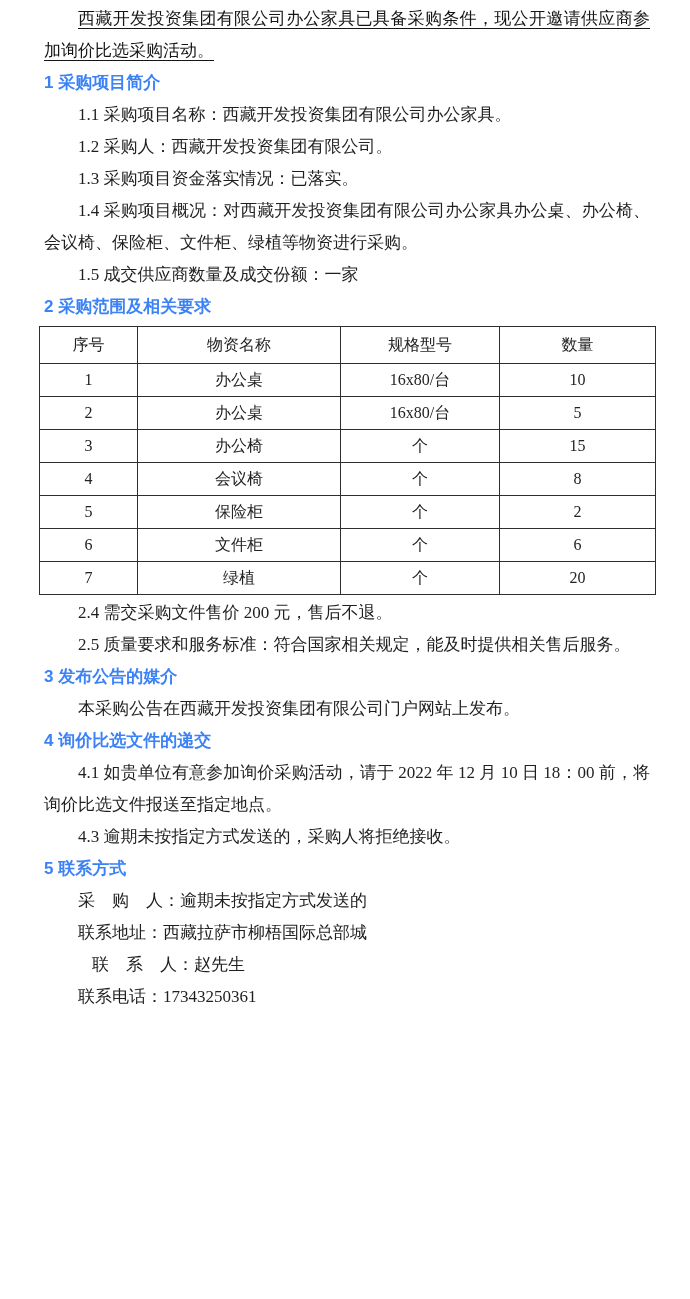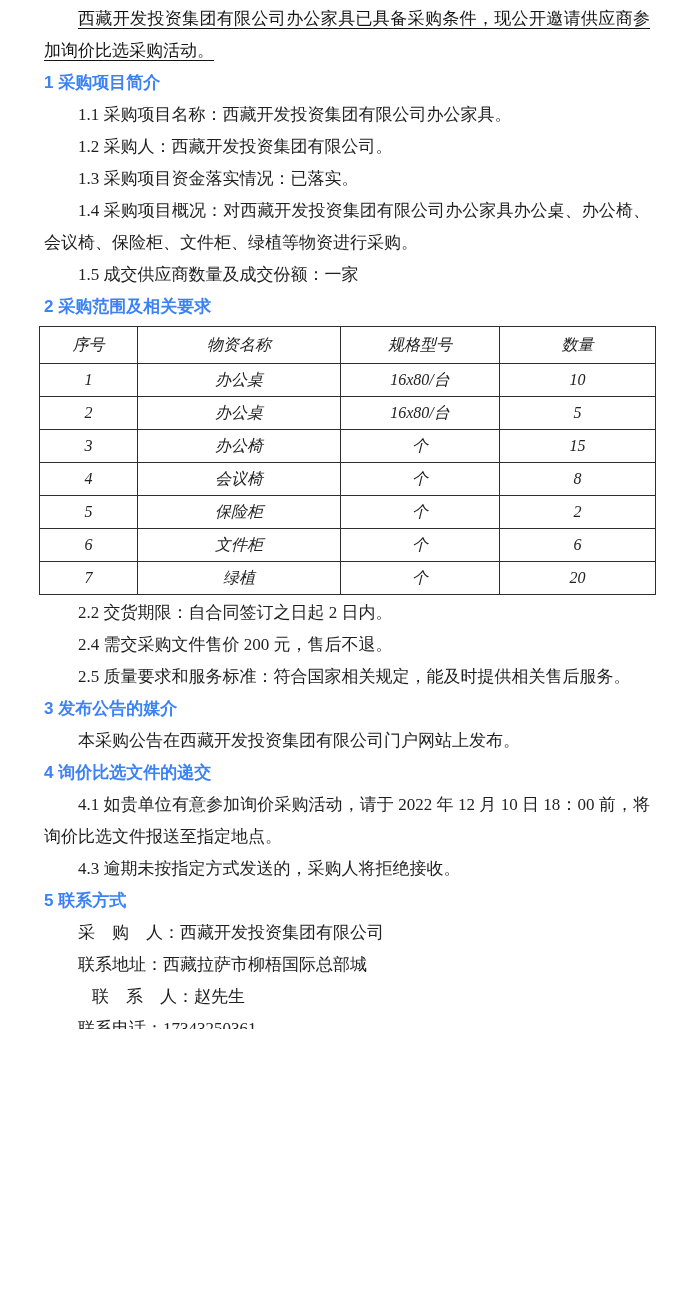--- a/index.html
+++ b/index.html
@@ -37,21 +37,20 @@
     color:#3b82f6;
     text-align:left;
   }
   table.scope-table{
     border-collapse:collapse;
     table-layout:fixed;
     width:612px;
     margin:3px 0 2px -5px;
     font-size:16px;
     color:#222;
-    font-style:italic;
   }
   table.scope-table th, table.scope-table td{
     border:1px solid #2e2e2e;
     text-align:center;
     vertical-align:middle;
     font-weight:normal;
     padding:0;
     overflow:hidden;
   }
   table.scope-table thead th{height:36px;}
@@ -154,33 +153,32 @@
         </tr>
         <tr>
           <td>7</td>
           <td>绿植</td>
           <td>个</td>
           <td>20</td>
         </tr>
       </tbody>
     </table>
 
-    <p class="para">2.2 交货期限：自合同签订之日起 2 日内。</p>
     <p class="para">2.4 需交采购文件售价 200 元，售后不退。</p>
     <p class="para">2.5 质量要求和服务标准：符合国家相关规定，能及时提供相关售后服务。</p>
 
     <h2 class="sec">3 发布公告的媒介</h2>
     <p class="para">本采购公告在西藏开发投资集团有限公司门户网站上发布。</p>
 
     <h2 class="sec">4 询价比选文件的递交</h2>
     <p class="para">4.1 如贵单位有意参加询价采购活动，请于 2022 年 12 月 10 日 18：00 前，将询价比选文件报送至指定地点。</p>
     <p class="para">4.3 逾期未按指定方式发送的，采购人将拒绝接收。</p>
 
     <h2 class="sec">5 联系方式</h2>
-    <p class="para contact">采　购　人：西藏开发投资集团有限公司</p>
+    <p class="para contact">采　购　人：逾期未按指定方式发送的</p>
     <p class="para contact">联系地址：西藏拉萨市柳梧国际总部城</p>
     <p class="para contact indent-sm">联　系　人：赵先生</p>
     <p class="para contact">联系电话：17343250361</p>
   </div>
 
   <svg class="seal" viewBox="0 0 220 220" xmlns="http://www.w3.org/2000/svg">
     <circle cx="110" cy="110" r="104" fill="none" stroke-width="7" stroke="#c9413a"></circle>
     <path d="M 29.2 139.4 A 86 86 0 1 1 190.8 139.4" fill="none" stroke-width="9" stroke-dasharray="2.5 3.5" opacity="0.85" stroke="#c9413a"></path>
     <path id="sealArc" d="M 46.1 133.3 A 68 68 0 1 1 173.9 133.3" fill="none"></path>
     <text font-size="20" letter-spacing="1.5" font-weight="bold" font-family="Liberation Serif, DejaVu Serif, serif" fill="#c9413a">

